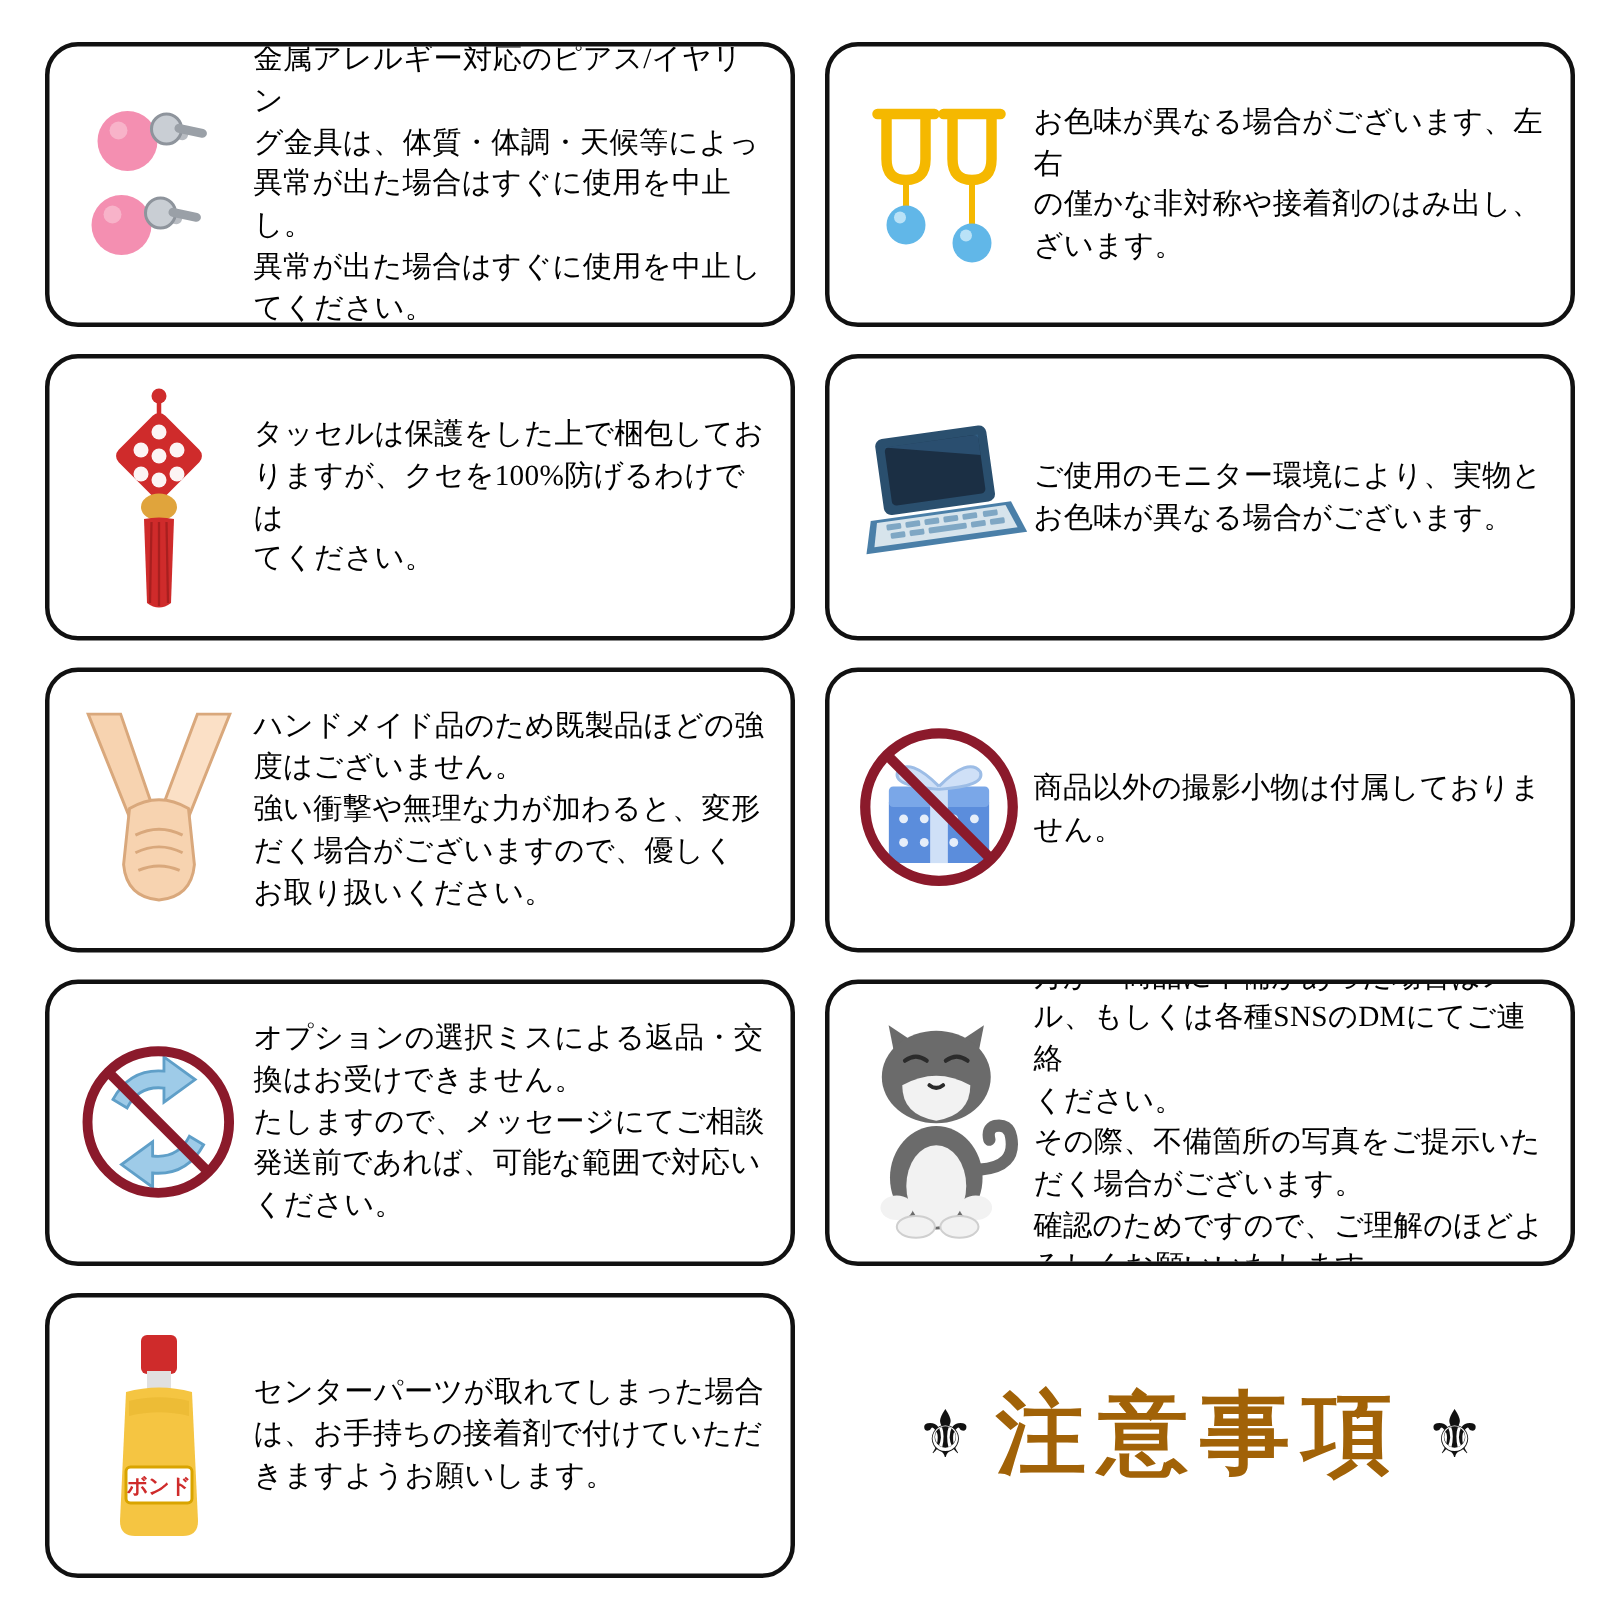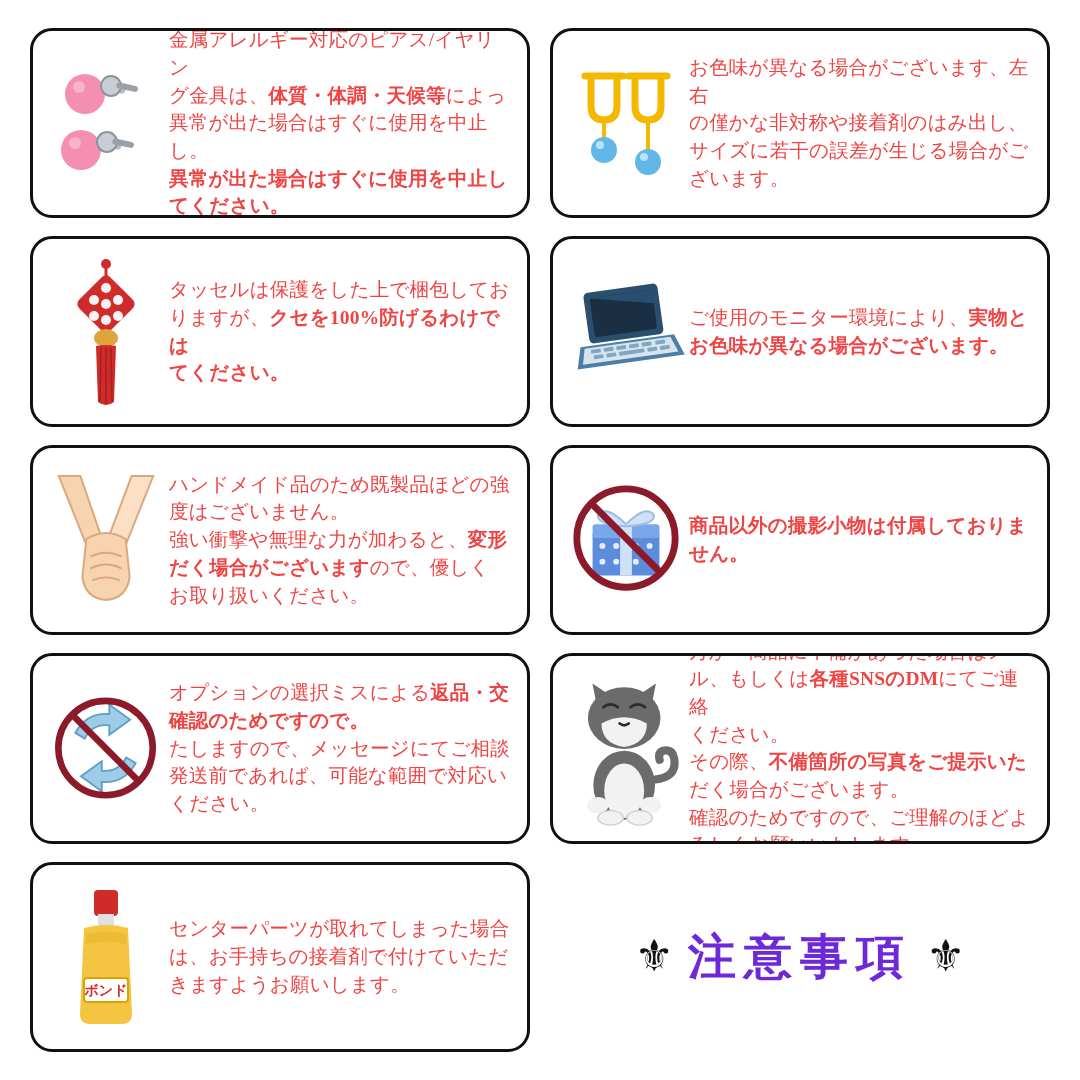--- a/index.html
+++ b/index.html
@@ -50,44 +50,44 @@
     align-items: center;
     justify-content: center;
   }
   .icon-wrap svg {
     display: block;
   }
   .txt {
     flex: 1 1 auto;
     font-size: 19.5px;
     line-height: 1.42;
-    color: #ef4444;
+    color: #000000;
     letter-spacing: 0.2px;
     padding-left: 4px;
     padding-right: 2px;
   }
   .txt b {
-    font-weight: bold;
+    font-weight: normal;
   }
   .txt p {
     margin: 0;
   }
   
   .title-card {
     display: flex;
     align-items: center;
     justify-content: center;
     gap: 14px;
   }
   .title-text {
     font-family: "DejaVu Serif", "Liberation Serif", serif;
-    font-size: 48px;
+    font-size: 60px;
     font-weight: bold;
     letter-spacing: 8px;
-    color: #6d28d9;
+    color: #a16207;
     white-space: nowrap;
   }
   .fleur {
     font-size: 44px;
     color: #111111;
     line-height: 1;
   }
 </style>
 </head>
 <body>
@@ -136,21 +136,20 @@
           <line x1="77" y1="62" x2="77" y2="92" stroke="#f5b800" stroke-width="4"></line>
           <circle cx="33" cy="92" r="13" fill="#61b7e8"></circle>
           <circle cx="29" cy="87" r="4" fill="#b9e2f7"></circle>
           <circle cx="77" cy="104" r="13" fill="#61b7e8"></circle>
           <circle cx="73" cy="99" r="4" fill="#b9e2f7"></circle>
         </svg>
       </div>
       <div class="txt">
         <p>お色味が異なる場合がございます、左右</p>
         <p>の僅かな非対称や接着剤のはみ出し、</p>
-        <p>サイズに若干の誤差が生じる場合がご</p>
         <p>ざいます。</p>
       </div>
     </div>
 
     <div class="card">
       <div class="icon-wrap">
         <svg width="100" height="160" viewBox="0 0 100 160">
           <circle cx="50" cy="12" r="5" fill="#cf2b2b"></circle>
           <line x1="50" y1="16" x2="50" y2="28" stroke="#cf2b2b" stroke-width="3"></line>
           <g fill="#cf2b2b">
@@ -266,21 +265,21 @@
           <g fill="#9ecbe8" stroke="#5f9fc8" stroke-width="2">
             <path d="M30 46 Q42 24 66 26 L66 16 L88 32 L66 48 L66 38 Q48 36 40 52 Z"></path>
             <path d="M94 78 Q82 100 58 98 L58 108 L36 92 L58 76 L58 86 Q76 88 84 72 Z"></path>
           </g>
           <circle cx="62" cy="62" r="50" fill="none" stroke="#8b1a2b" stroke-width="7"></circle>
           <line x1="27" y1="27" x2="97" y2="97" stroke="#8b1a2b" stroke-width="7"></line>
         </svg>
       </div>
       <div class="txt">
         <p>オプションの選択ミスによる<b>返品・交</b></p>
-        <p><b>確認のためですので。</b></p>
+        <p><b>換はお受けできません。</b></p>
         <p>たしますので、メッセージにてご相談</p>
         <p>発送前であれば、可能な範囲で対応い</p>
         <p>ください。</p>
       </div>
     </div>
 
     <div class="card">
       <div class="icon-wrap">
         <svg width="130" height="170" viewBox="0 0 130 170">
           <path d="M95 120 Q122 118 118 96 Q116 86 106 88 Q100 90 102 98" fill="none" stroke="#6b6b6b" stroke-width="9" stroke-linecap="round"></path>

